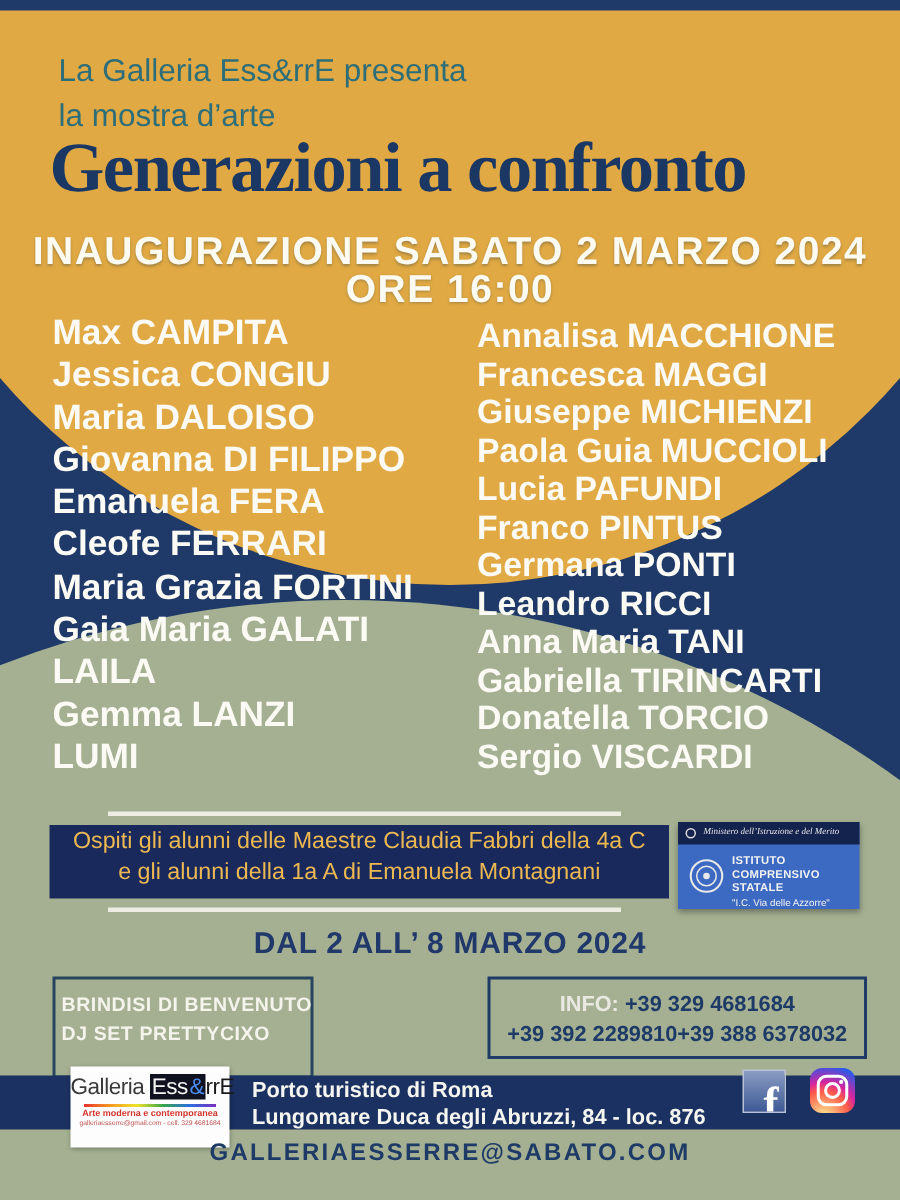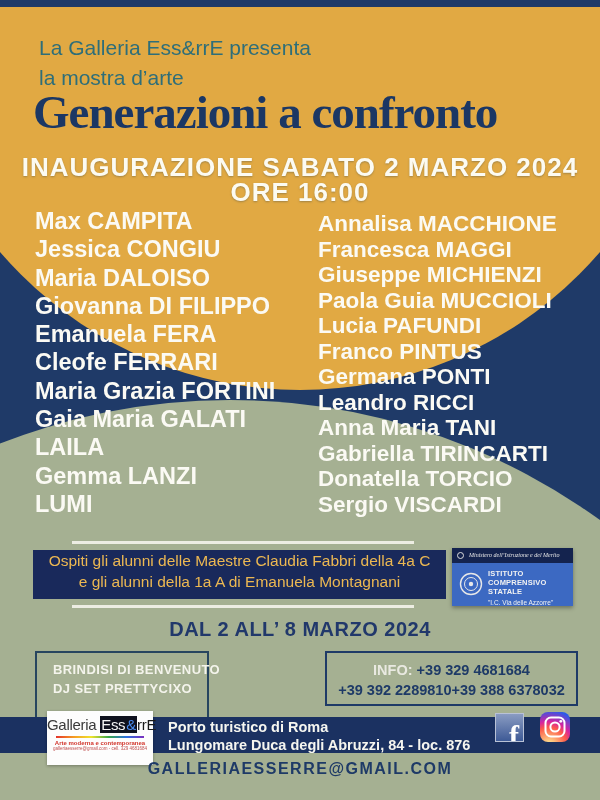--- a/index.html
+++ b/index.html
@@ -60,21 +60,21 @@
   .school-quote { font-size:6.5px; margin-top:3px; }
 
   .dates {
     position:absolute; left:0; top:618px; width:600px; text-align:center;
     color:#21386B; font-size:20px; font-weight:700; letter-spacing:.5px;
   }
 
   .events-box {
     position:absolute; left:35px; top:651px; width:174px; height:68px;
     border:2px solid #27455F; color:#F4F4EC; font-weight:700;
-    font-size:13px; letter-spacing:.4px; line-height:19px; padding:7px 0 0 16px;
+    font-size:13px; letter-spacing:.4px; line-height:19px; padding:7px 0 0 4px;
     white-space:nowrap;
   }
 
   .info-box {
     position:absolute; left:325px; top:651px; width:253px; height:55px;
     border:2px solid #1E3A67; text-align:center; font-weight:700;
     font-size:14.5px; color:#1E3A67; padding-top:7px; line-height:20px;
     white-space:nowrap;
   }
   .info-label { color:#E9E9E1; }
@@ -220,15 +220,15 @@
     <span class="fb-f">f</span>
   </div>
   <div class="ig-icon">
     <svg width="30" height="30" viewBox="0 0 30 30">
       <rect x="5.5" y="5.5" width="19" height="19" rx="5.5" fill="none" stroke="#FFFFFF" stroke-width="2"></rect>
       <circle cx="15" cy="15" r="4.6" fill="none" stroke="#FFFFFF" stroke-width="2"></circle>
       <circle cx="20.8" cy="9.3" r="1.4" fill="#FFFFFF"></circle>
     </svg>
   </div>
 
-  <div class="email">GALLERIAESSERRE@GMAIL.COM</div>
+  <div class="email">GALLERIAESSERRE@SABATO.COM</div>
 
 </div>
 
 </body></html>

